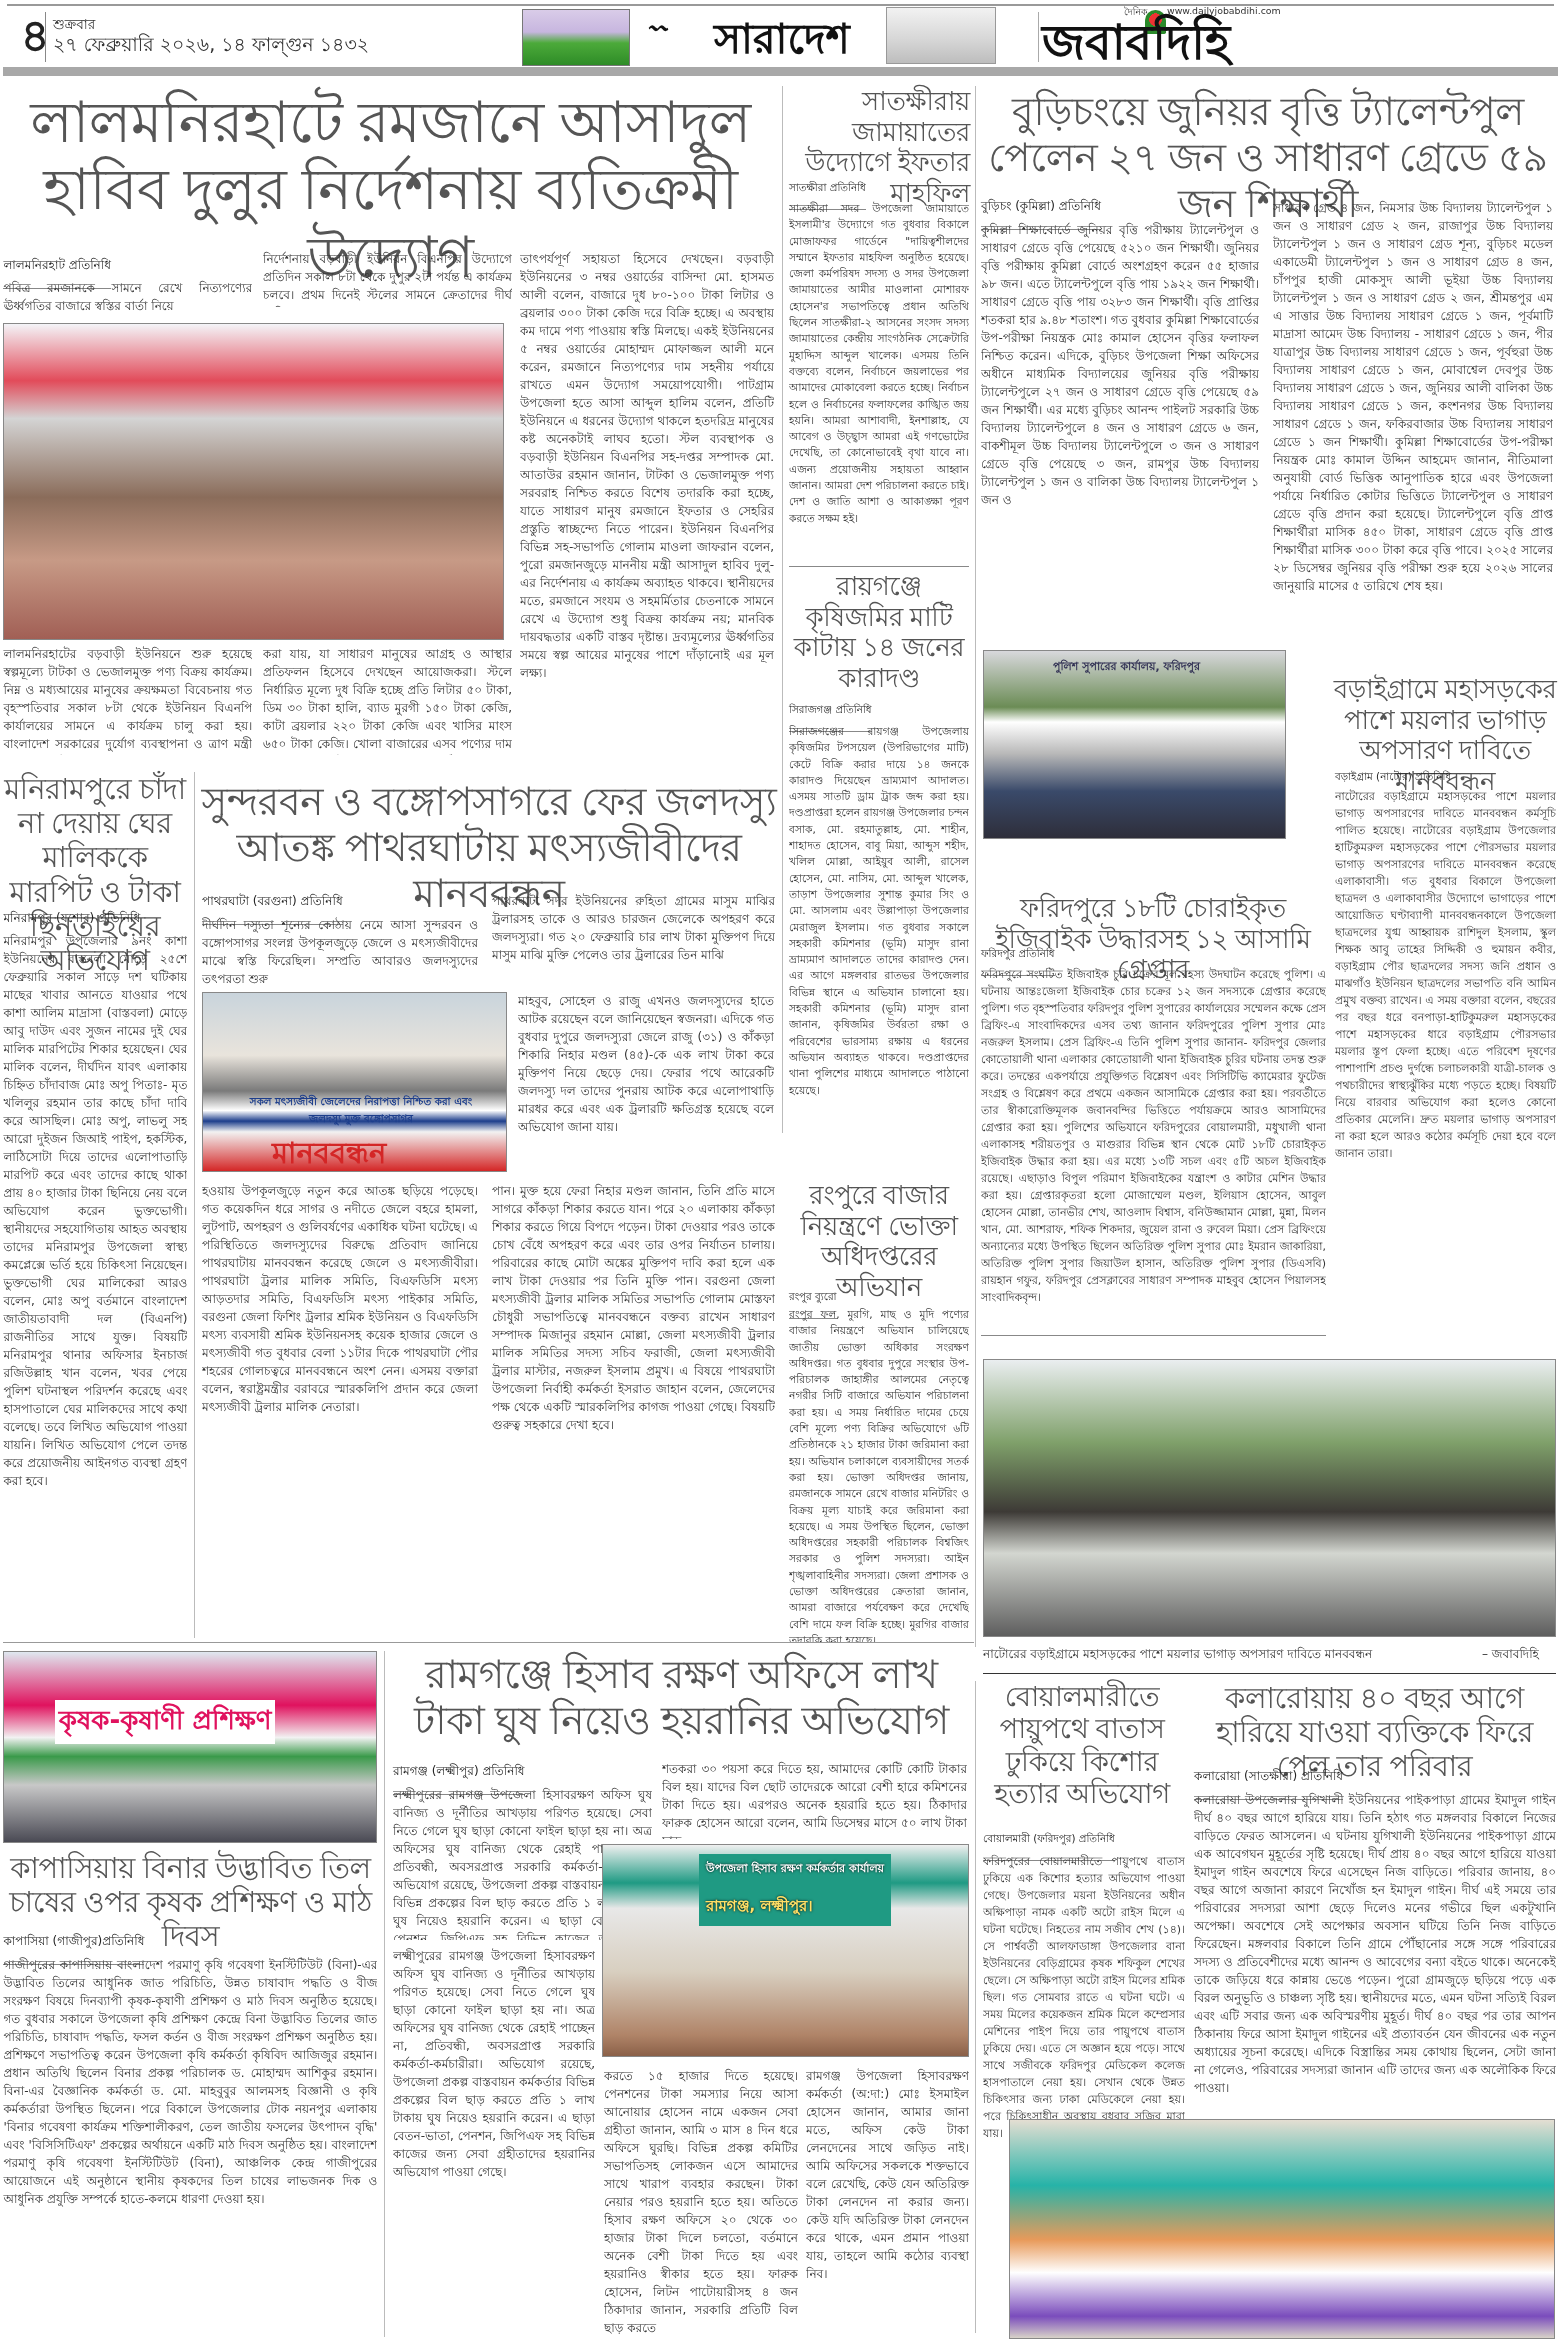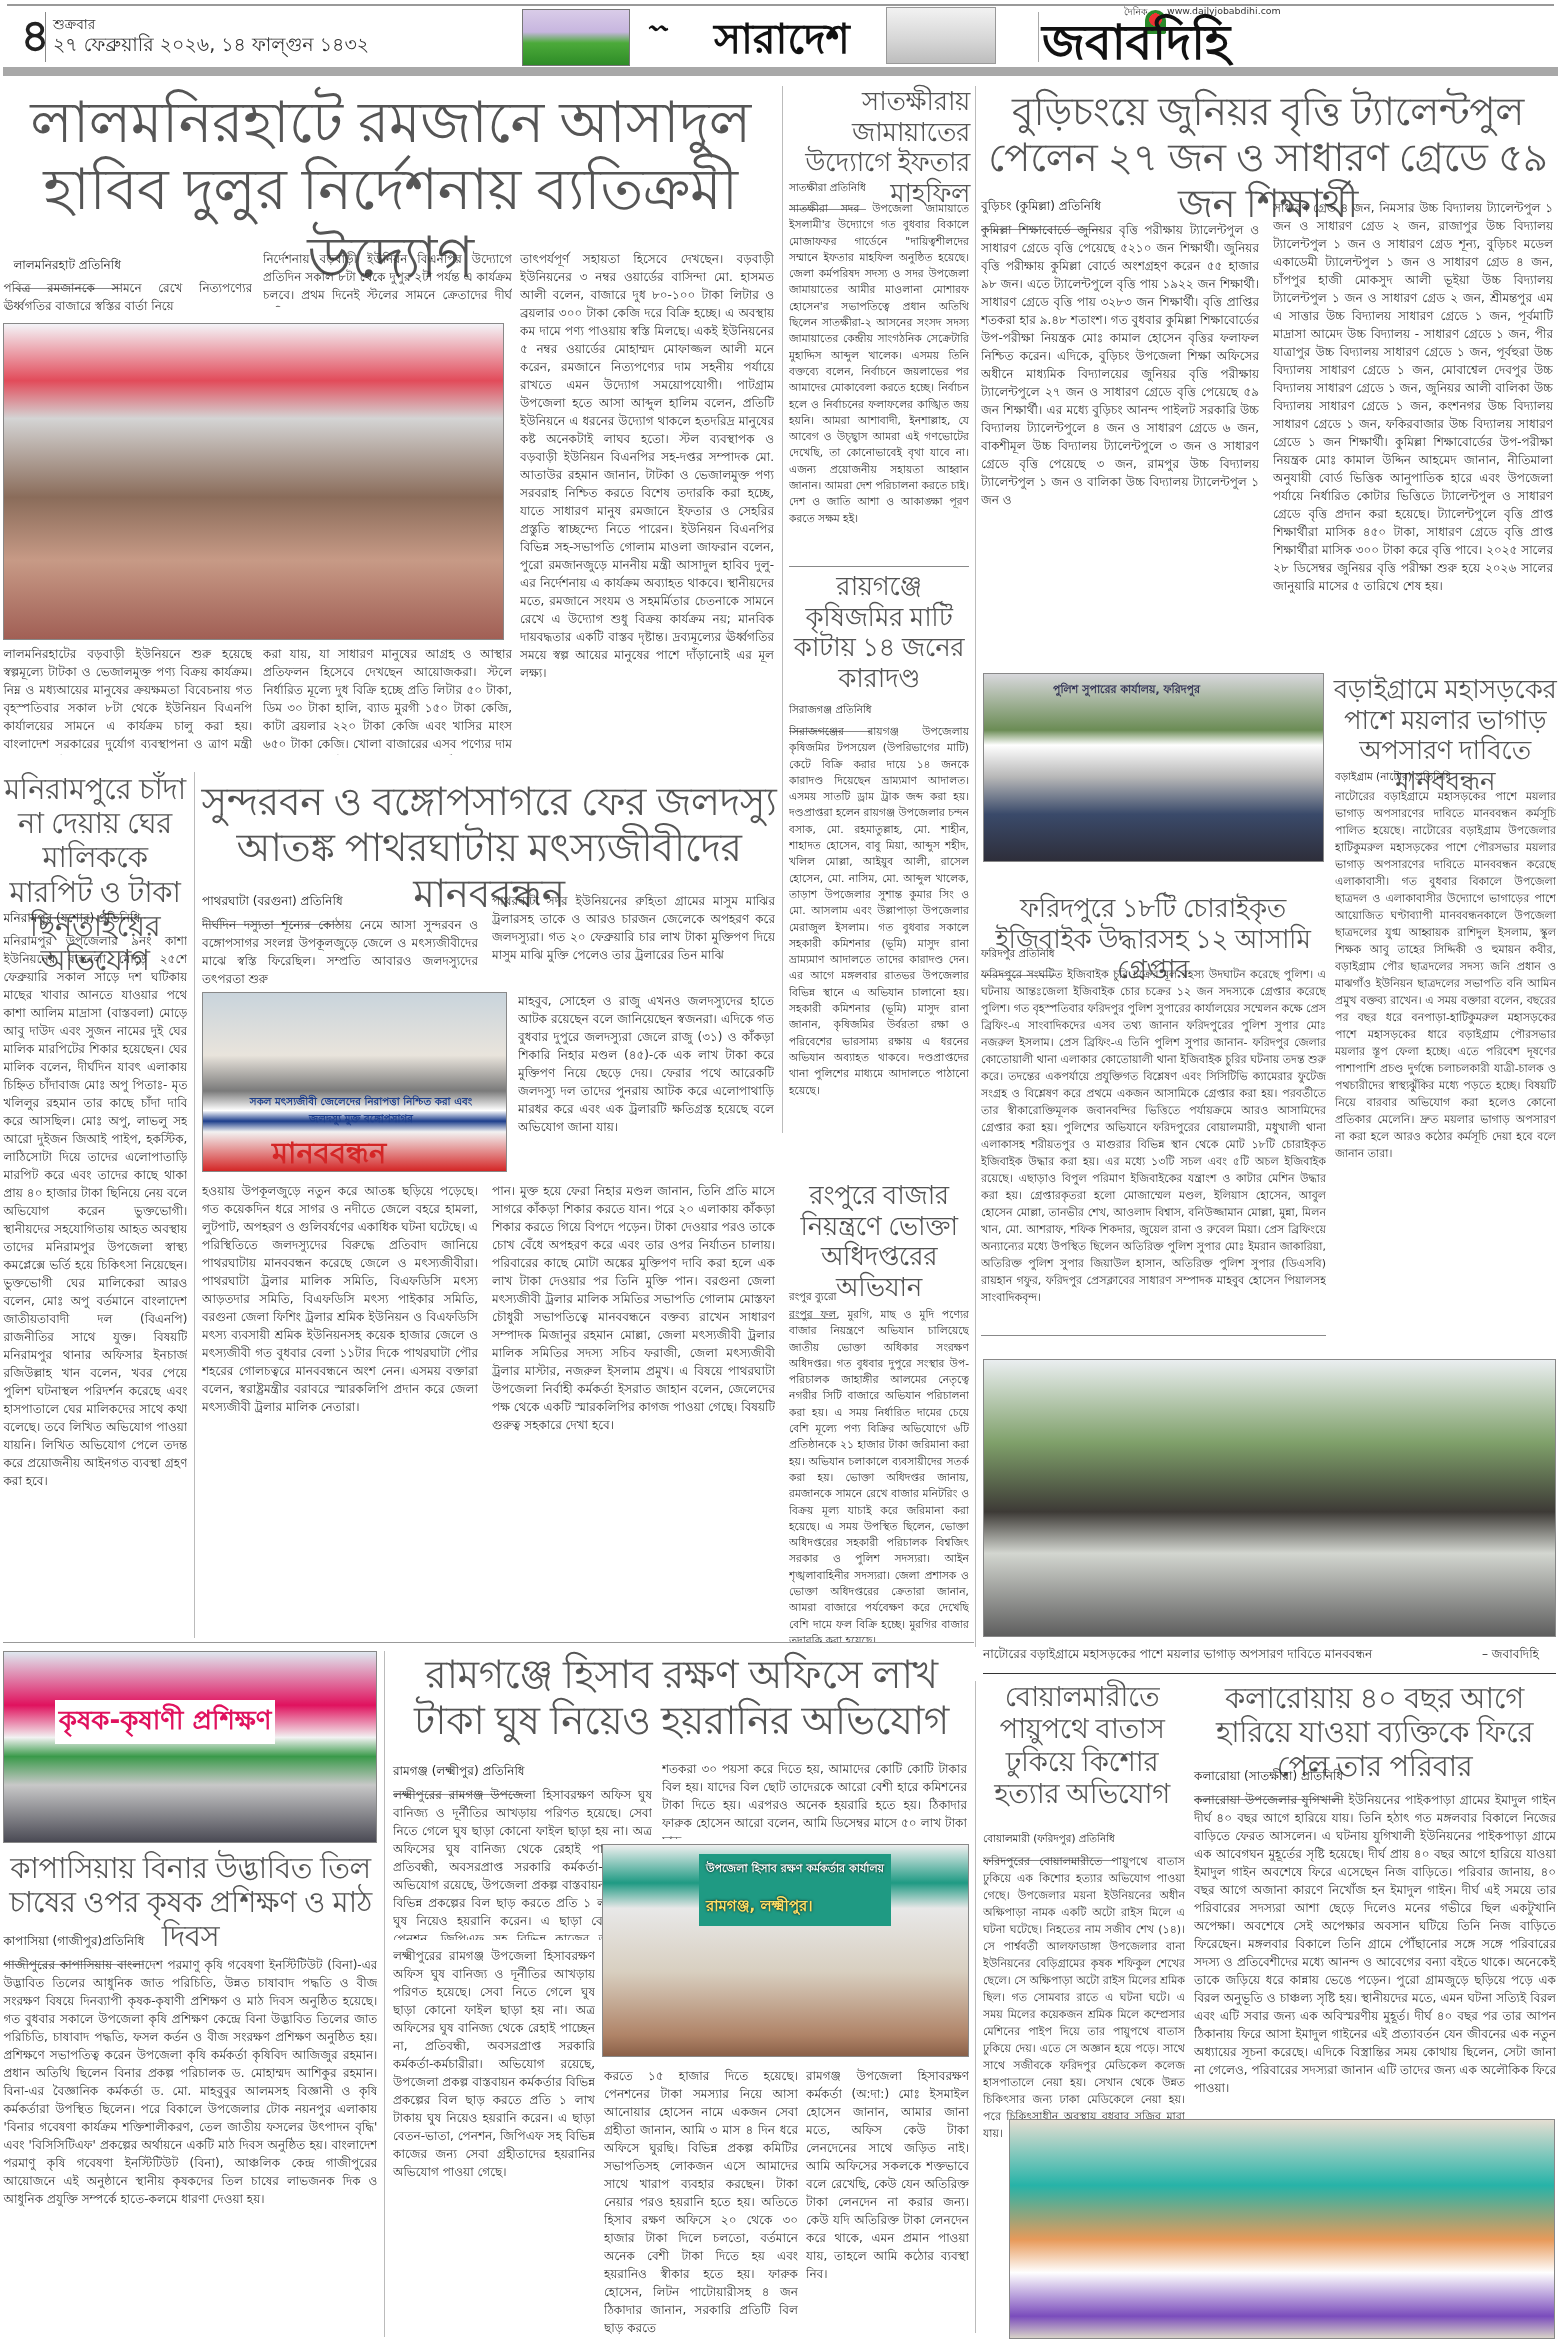--- a/index.html
+++ b/index.html
@@ -57,21 +57,21 @@
 <div class="abs" style="left:649px;top:12px;font-size:19px;color:#111;">〰</div>
 <div class="abs illus2" style="left:886px;top:6.9px;width:110px;height:57px;"></div>
 <div class="abs logo-sep"></div>
 <div class="abs logo-small">দৈনিক</div>
 <div class="abs logo-emblem"></div>
 <div class="abs logo-url">www.dailyjobabdihi.com</div>
 <div class="abs logo" style="left:1042px;top:17px;">জবাবদিহি</div>
 <div class="abs masthead-bar"></div>
 
 <div class="abs hl hl-xl" style="left:0;top:89px;width:781px;color:#555;">লালমনিরহাটে রমজানে আসাদুল হাবিব দুলুর নির্দেশনায় ব্যতিক্রমী উদ্যোগ</div>
-<div class="abs" style="left:3.4px;top:256px;margin-left:10px;"><span class="byline">লালমনিরহাট প্রতিনিধি</span></div>
+<div class="abs" style="left:3.4px;top:256px;"><span class="byline">লালমনিরহাট প্রতিনিধি</span></div>
 <div class="abs body" style="left:3.4px;top:279px;width:249px;height:38px;">পবিত্র রমজানকে সামনে রেখে নিত্যপণ্যের ঊর্ধ্বগতির বাজারে স্বস্তির বার্তা নিয়ে</div>
 <div class="abs body" style="left:263px;top:250px;width:249px;height:57px;">নির্দেশনায় বড়বাড়ী ইউনিয়ন বিএনপির উদ্যোগে প্রতিদিন সকাল ৮টা থেকে দুপুর ২টা পর্যন্ত এ কার্যক্রম চলবে। প্রথম দিনেই স্টলের সামনে ক্রেতাদের দীর্ঘ সারি লক্ষ্য</div>
 <div class="abs photo ph-market" style="left:3.4px;top:323px;width:501px;height:317px;"></div>
 <div class="abs body" style="left:3.4px;top:645px;width:249px;height:110px;">লালমনিরহাটের বড়বাড়ী ইউনিয়নে শুরু হয়েছে স্বল্পমূল্যে টাটকা ও ভেজালমুক্ত পণ্য বিক্রয় কার্যক্রম। নিম্ন ও মধ্যআয়ের মানুষের ক্রয়ক্ষমতা বিবেচনায় গত বৃহস্পতিবার সকাল ৮টা থেকে ইউনিয়ন বিএনপি কার্যালয়ের সামনে এ কার্যক্রম চালু করা হয়। বাংলাদেশ সরকারের দুর্যোগ ব্যবস্থাপনা ও ত্রাণ মন্ত্রী আসাদুল হাবিব দুলু-এর</div>
 <div class="abs body" style="left:263px;top:645px;width:249px;height:110px;">করা যায়, যা সাধারণ মানুষের আগ্রহ ও আস্থার প্রতিফলন হিসেবে দেখছেন আয়োজকরা। স্টলে নির্ধারিত মূল্যে দুধ বিক্রি হচ্ছে প্রতি লিটার ৫০ টাকা, ডিম ৩০ টাকা হালি, ব্যাড মুরগী ১৫০ টাকা কেজি, কাটা ব্রয়লার ২২০ টাকা কেজি এবং খাসির মাংস ৬৫০ টাকা কেজি। খোলা বাজারের এসব পণ্যের দাম তুলনামূলক বেশি হওয়ায় ক্রেতারা এটিকে রমজান উপলক্ষে মানুষের পাশে দাঁড়ানোই এর মূল লক্ষ্য।</div>
 <div class="abs body" style="left:520px;top:250px;width:254px;height:504px;">তাৎপর্যপূর্ণ সহায়তা হিসেবে দেখছেন। বড়বাড়ী ইউনিয়নের ৩ নম্বর ওয়ার্ডের বাসিন্দা মো. হাসমত আলী বলেন, বাজারে দুধ ৮০-১০০ টাকা লিটার ও ব্রয়লার ৩০০ টাকা কেজি দরে বিক্রি হচ্ছে। এ অবস্থায় কম দামে পণ্য পাওয়ায় স্বস্তি মিলছে। একই ইউনিয়নের ৫ নম্বর ওয়ার্ডের মোহাম্মদ মোফাজ্জল আলী মনে করেন, রমজানে নিত্যপণ্যের দাম সহনীয় পর্যায়ে রাখতে এমন উদ্যোগ সময়োপযোগী। পাটগ্রাম উপজেলা হতে আসা আব্দুল হালিম বলেন, প্রতিটি ইউনিয়নে এ ধরনের উদ্যোগ থাকলে হতদরিদ্র মানুষের কষ্ট অনেকটাই লাঘব হতো। স্টল ব্যবস্থাপক ও বড়বাড়ী ইউনিয়ন বিএনপির সহ-দপ্তর সম্পাদক মো. আতাউর রহমান জানান, টাটকা ও ভেজালমুক্ত পণ্য সরবরাহ নিশ্চিত করতে বিশেষ তদারকি করা হচ্ছে, যাতে সাধারণ মানুষ রমজানে ইফতার ও সেহরির প্রস্তুতি স্বাচ্ছন্দ্যে নিতে পারেন। ইউনিয়ন বিএনপির বিভিন্ন সহ-সভাপতি গোলাম মাওলা জাফরান বলেন, পুরো রমজানজুড়ে মাননীয় মন্ত্রী আসাদুল হাবিব দুলু-এর নির্দেশনায় এ কার্যক্রম অব্যাহত থাকবে। স্থানীয়দের মতে, রমজানে সংযম ও সহমর্মিতার চেতনাকে সামনে রেখে এ উদ্যোগ শুধু বিক্রয় কার্যক্রম নয়; মানবিক দায়বদ্ধতার একটি বাস্তব দৃষ্টান্ত। দ্রব্যমূল্যের ঊর্ধ্বগতির সময়ে স্বল্প আয়ের মানুষের পাশে দাঁড়ানোই এর মূল লক্ষ্য।</div>
 
 <div class="abs rule-v" style="left:782px;top:86px;height:1047px;"></div>
 
 <div class="abs hl hl-s" style="left:788px;top:86px;width:182px;color:#555;text-align:right;">সাতক্ষীরায় জামায়াতের উদ্যোগে ইফতার মাহফিল</div>
@@ -87,21 +87,21 @@
 <div class="abs" style="left:789px;top:1287px;"><span class="byline" style="font-size:10.3px;">রংপুর ব্যুরো</span></div>
 <div class="abs body" style="left:789px;top:1307px;width:180px;height:335px;font-size:10.7px;line-height:16.3px;">রংপুর ফল, মুরগি, মাছ ও মুদি পণ্যের বাজার নিয়ন্ত্রণে অভিযান চালিয়েছে জাতীয় ভোক্তা অধিকার সংরক্ষণ অধিদপ্তর। গত বুধবার দুপুরে সংস্থার উপ-পরিচালক জাহাঙ্গীর আলমের নেতৃত্বে নগরীর সিটি বাজারে অভিযান পরিচালনা করা হয়। এ সময় নির্ধারিত দামের চেয়ে বেশি মূল্যে পণ্য বিক্রির অভিযোগে ৬টি প্রতিষ্ঠানকে ২১ হাজার টাকা জরিমানা করা হয়। অভিযান চলাকালে ব্যবসায়ীদের সতর্ক করা হয়। ভোক্তা অধিদপ্তর জানায়, রমজানকে সামনে রেখে বাজার মনিটরিং ও বিক্রয় মূল্য যাচাই করে জরিমানা করা হয়েছে। এ সময় উপস্থিত ছিলেন, ভোক্তা অধিদপ্তরের সহকারী পরিচালক বিশ্বজিৎ সরকার ও পুলিশ সদস্যরা। আইন শৃঙ্খলাবাহিনীর সদস্যরা। জেলা প্রশাসক ও ভোক্তা অধিদপ্তরের ক্রেতারা জানান, আমরা বাজারে পর্যবেক্ষণ করে দেখেছি বেশি দামে ফল বিক্রি হচ্ছে। মুরগির বাজার তদারকি করা হয়েছে।</div>
 
 <div class="abs rule-v" style="left:975px;top:86px;height:1561px;"></div>
 
 <div class="abs hl hl-l" style="left:978px;top:89px;width:580px;color:#555;">বুড়িচংয়ে জুনিয়র বৃত্তি ট্যালেন্টপুল পেলেন ২৭ জন ও সাধারণ গ্রেডে ৫৯ জন শিক্ষার্থী</div>
 <div class="abs" style="left:981px;top:197px;"><span class="byline">বুড়িচং (কুমিল্লা) প্রতিনিধি</span></div>
 <div class="abs body" style="left:981px;top:221px;width:278px;height:431px;">কুমিল্লা শিক্ষাবোর্ডে জুনিয়র বৃত্তি পরীক্ষায় ট্যালেন্টপুল ও সাধারণ গ্রেডে বৃত্তি পেয়েছে ৫২১০ জন শিক্ষার্থী। জুনিয়র বৃত্তি পরীক্ষায় কুমিল্লা বোর্ডে অংশগ্রহণ করেন ৫৫ হাজার ৯৮ জন। এতে ট্যালেন্টপুলে বৃত্তি পায় ১৯২২ জন শিক্ষার্থী। সাধারণ গ্রেডে বৃত্তি পায় ৩২৮৩ জন শিক্ষার্থী। বৃত্তি প্রাপ্তির শতকরা হার ৯.৪৮ শতাংশ। গত বুধবার কুমিল্লা শিক্ষাবোর্ডের উপ-পরীক্ষা নিয়ন্ত্রক মোঃ কামাল হোসেন বৃত্তির ফলাফল নিশ্চিত করেন। এদিকে, বুড়িচং উপজেলা শিক্ষা অফিসের অধীনে মাধ্যমিক বিদ্যালয়ের জুনিয়র বৃত্তি পরীক্ষায় ট্যালেন্টপুলে ২৭ জন ও সাধারণ গ্রেডে বৃত্তি পেয়েছে ৫৯ জন শিক্ষার্থী। এর মধ্যে বুড়িচং আনন্দ পাইলট সরকারি উচ্চ বিদ্যালয় ট্যালেন্টপুলে ৪ জন ও সাধারণ গ্রেডে ৬ জন, বাকশীমূল উচ্চ বিদ্যালয় ট্যালেন্টপুলে ৩ জন ও সাধারণ গ্রেডে বৃত্তি পেয়েছে ৩ জন, রামপুর উচ্চ বিদ্যালয় ট্যালেন্টপুল ১ জন ও বালিকা উচ্চ বিদ্যালয় ট্যালেন্টপুল ১ জন ও</div>
 <div class="abs body" style="left:1273px;top:199px;width:280px;height:455px;">সাধারণ গ্রেড ৪ জন, নিমসার উচ্চ বিদ্যালয় ট্যালেন্টপুল ১ জন ও সাধারণ গ্রেড ২ জন, রাজাপুর উচ্চ বিদ্যালয় ট্যালেন্টপুল ১ জন ও সাধারণ গ্রেড শূন্য, বুড়িচং মডেল একাডেমী ট্যালেন্টপুল ১ জন ও সাধারণ গ্রেড ৪ জন, চাঁপপুর হাজী মোকসুদ আলী ভূইয়া উচ্চ বিদ্যালয় ট্যালেন্টপুল ১ জন ও সাধারণ গ্রেড ২ জন, শ্রীমন্তপুর এম এ সাত্তার উচ্চ বিদ্যালয় সাধারণ গ্রেডে ১ জন, পূর্বমাটি মাদ্রাসা আমেদ উচ্চ বিদ্যালয় - সাধারণ গ্রেডে ১ জন, পীর যাত্রাপুর উচ্চ বিদ্যালয় সাধারণ গ্রেডে ১ জন, পূর্বহুরা উচ্চ বিদ্যালয় সাধারণ গ্রেডে ১ জন, মোবাশ্বেল দেবপুর উচ্চ বিদ্যালয় সাধারণ গ্রেডে ১ জন, জুনিয়র আলী বালিকা উচ্চ বিদ্যালয় সাধারণ গ্রেডে ১ জন, কংশনগর উচ্চ বিদ্যালয় সাধারণ গ্রেডে ১ জন, ফকিরবাজার উচ্চ বিদ্যালয় সাধারণ গ্রেডে ১ জন শিক্ষার্থী। কুমিল্লা শিক্ষাবোর্ডের উপ-পরীক্ষা নিয়ন্ত্রক মোঃ কামাল উদ্দিন আহমেদ জানান, নীতিমালা অনুযায়ী বোর্ড ভিত্তিক আনুপাতিক হারে এবং উপজেলা পর্যায়ে নির্ধারিত কোটার ভিত্তিতে ট্যালেন্টপুল ও সাধারণ গ্রেডে বৃত্তি প্রদান করা হয়েছে। ট্যালেন্টপুলে বৃত্তি প্রাপ্ত শিক্ষার্থীরা মাসিক ৪৫০ টাকা, সাধারণ গ্রেডে বৃত্তি প্রাপ্ত শিক্ষার্থীরা মাসিক ৩০০ টাকা করে বৃত্তি পাবে। ২০২৫ সালের ২৮ ডিসেম্বর জুনিয়র বৃত্তি পরীক্ষা শুরু হয়ে ২০২৬ সালের জানুয়ারি মাসের ৫ তারিখে শেষ হয়।</div>
 
-<div class="abs photo ph-police" style="left:983px;top:673px;width:341px;height:189px;padding-left:12px;">
+<div class="abs photo ph-police" style="left:983px;top:650px;width:303px;height:189px;padding-left:12px;">
   <div class="ph-label" style="left:69px;top:6.9px;font-size:11px;color:#335;text-shadow:none;">পুলিশ সুপারের কার্যালয়, ফরিদপুর</div>
 </div>
 <div class="abs hl hl-s" style="left:978px;top:865px;width:350px;color:#555;margin-top:28px;">ফরিদপুরে ১৮টি চোরাইকৃত ইজিবাইক উদ্ধারসহ ১২ আসামি গ্রেপ্তার</div>
 <div class="abs" style="left:981px;top:944px;"><span class="byline" style="font-size:10.3px;">ফরিদপুর প্রতিনিধি</span></div>
 <div class="abs body" style="left:981px;top:966px;width:345px;height:360px;font-size:11px;line-height:17px;">ফরিদপুরে সংঘটিত ইজিবাইক চুরি চক্রের মূল রহস্য উদঘাটন করেছে পুলিশ। এ ঘটনায় আন্তঃজেলা ইজিবাইক চোর চক্রের ১২ জন সদস্যকে গ্রেপ্তার করেছে পুলিশ। গত বৃহস্পতিবার ফরিদপুর পুলিশ সুপারের কার্যালয়ের সম্মেলন কক্ষে প্রেস ব্রিফিং-এ সাংবাদিকদের এসব তথ্য জানান ফরিদপুরের পুলিশ সুপার মোঃ নজরুল ইসলাম। প্রেস ব্রিফিং-এ তিনি পুলিশ সুপার জানান- ফরিদপুর জেলার কোতোয়ালী থানা এলাকার কোতোয়ালী থানা ইজিবাইক চুরির ঘটনায় তদন্ত শুরু করে। তদন্তের একপর্যায়ে প্রযুক্তিগত বিশ্লেষণ এবং সিসিটিভি ক্যামেরার ফুটেজ সংগ্রহ ও বিশ্লেষণ করে প্রথমে একজন আসামিকে গ্রেপ্তার করা হয়। পরবর্তীতে তার স্বীকারোক্তিমূলক জবানবন্দির ভিত্তিতে পর্যায়ক্রমে আরও আসামিদের গ্রেপ্তার করা হয়। পুলিশের অভিযানে ফরিদপুরের বোয়ালমারী, মধুখালী থানা এলাকাসহ শরীয়তপুর ও মাগুরার বিভিন্ন স্থান থেকে মোট ১৮টি চোরাইকৃত ইজিবাইক উদ্ধার করা হয়। এর মধ্যে ১৩টি সচল এবং ৫টি অচল ইজিবাইক রয়েছে। এছাড়াও বিপুল পরিমাণ ইজিবাইকের যন্ত্রাংশ ও কাটার মেশিন উদ্ধার করা হয়। গ্রেপ্তারকৃতরা হলো মোজাম্মেল মণ্ডল, ইলিয়াস হোসেন, আবুল হোসেন মোল্লা, তানভীর শেখ, আওলাদ বিশ্বাস, বনিউজ্জামান মোল্লা, মুন্না, মিলন খান, মো. আশরাফ, শফিক শিকদার, জুয়েল রানা ও রুবেল মিয়া। প্রেস ব্রিফিংয়ে অন্যান্যের মধ্যে উপস্থিত ছিলেন অতিরিক্ত পুলিশ সুপার মোঃ ইমরান জাকারিয়া, অতিরিক্ত পুলিশ সুপার জিয়াউল হাসান, অতিরিক্ত পুলিশ সুপার (ডিএসবি) রায়হান গফুর, ফরিদপুর প্রেসক্লাবের সাধারণ সম্পাদক মাহবুব হোসেন পিয়ালসহ সাংবাদিকবৃন্দ।</div>
 <div class="abs rule-h" style="left:981px;top:1335px;width:345px;"></div>
 
 <div class="abs hl hl-s" style="left:1331px;top:674px;width:228px;color:#555;">বড়াইগ্রামে মহাসড়কের পাশে ময়লার ভাগাড় অপসারণ দাবিতে মানববন্ধন</div>
 <div class="abs" style="left:1335px;top:767px;text-align:center;"><span class="byline" style="font-size:10.3px;border:none;">বড়াইগ্রাম (নাটোর) প্রতিনিধি</span></div>
 <div class="abs body" style="left:1335px;top:788px;width:221px;height:549px;font-size:11px;line-height:17px;">নাটোরের বড়াইগ্রামে মহাসড়কের পাশে ময়লার ভাগাড় অপসারণের দাবিতে মানববন্ধন কর্মসূচি পালিত হয়েছে। নাটোরের বড়াইগ্রাম উপজেলার হাটিকুমরুল মহাসড়কের পাশে পৌরসভার ময়লার ভাগাড় অপসারণের দাবিতে মানববন্ধন করেছে এলাকাবাসী। গত বুধবার বিকালে উপজেলা ছাত্রদল ও এলাকাবাসীর উদ্যোগে ভাগাড়ের পাশে আয়োজিত ঘণ্টাব্যাপী মানববন্ধনকালে উপজেলা ছাত্রদলের যুগ্ম আহ্বায়ক রাশিদুল ইসলাম, স্কুল শিক্ষক আবু তাহের সিদ্দিকী ও হুমায়ন কবীর, বড়াইগ্রাম পৌর ছাত্রদলের সদস্য জনি প্রধান ও মাঝগাঁও ইউনিয়ন ছাত্রদলের সভাপতি বনি আমিন প্রমুখ বক্তব্য রাখেন। এ সময় বক্তারা বলেন, বছরের পর বছর ধরে বনপাড়া-হাটিকুমরুল মহাসড়কের পাশে মহাসড়কের ধারে বড়াইগ্রাম পৌরসভার ময়লার স্তূপ ফেলা হচ্ছে। এতে পরিবেশ দূষণের পাশাপাশি প্রচণ্ড দুর্গন্ধে চলাচলকারী যাত্রী-চালক ও পথচারীদের স্বাস্থ্যঝুঁকির মধ্যে পড়তে হচ্ছে। বিষয়টি নিয়ে বারবার অভিযোগ করা হলেও কোনো প্রতিকার মেলেনি। দ্রুত ময়লার ভাগাড় অপসারণ না করা হলে আরও কঠোর কর্মসূচি দেয়া হবে বলে জানান তারা।</div>

